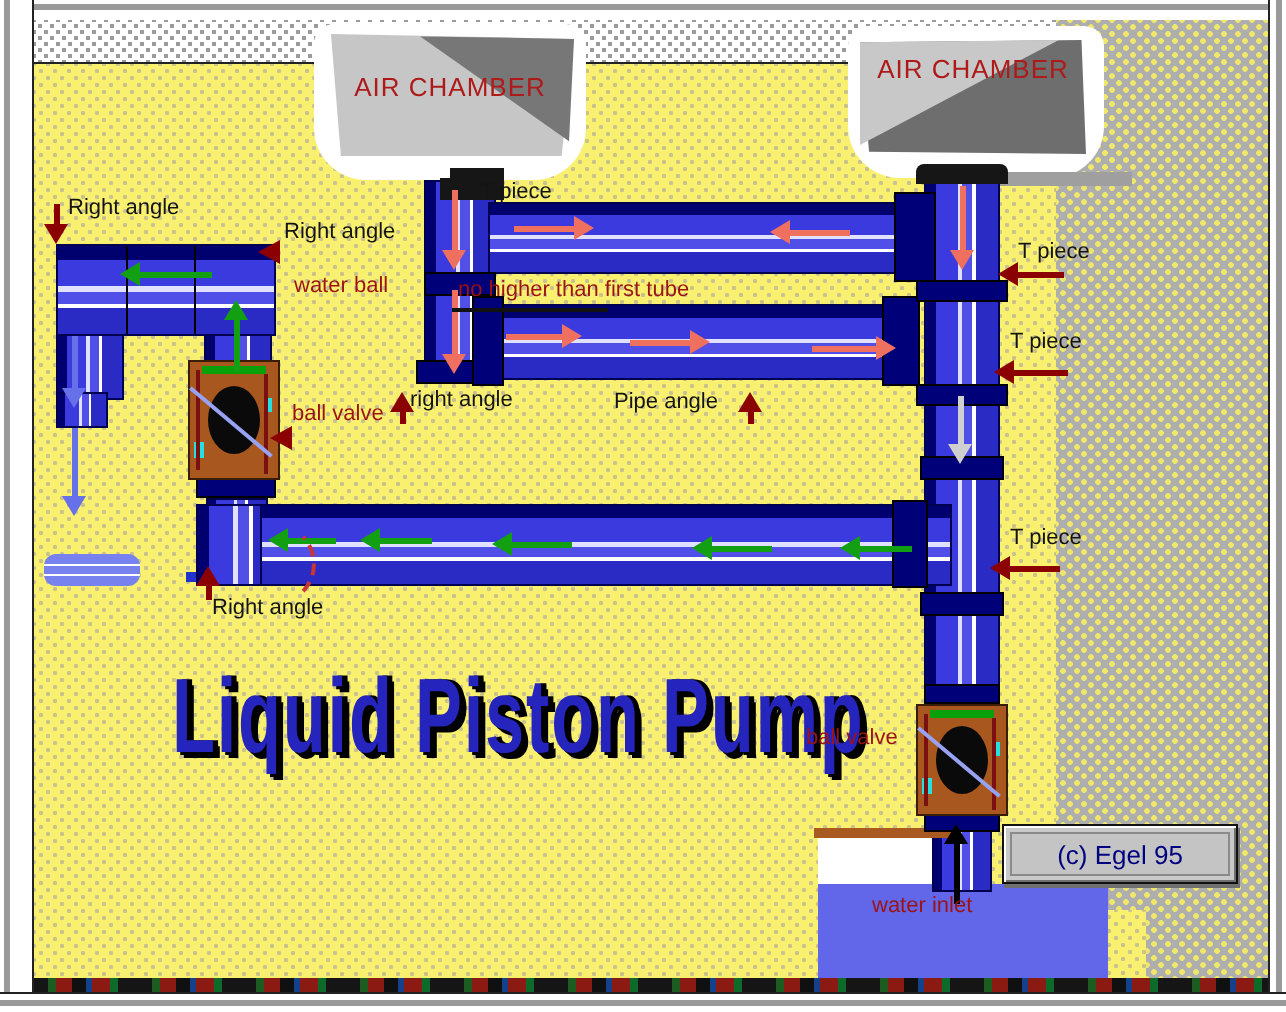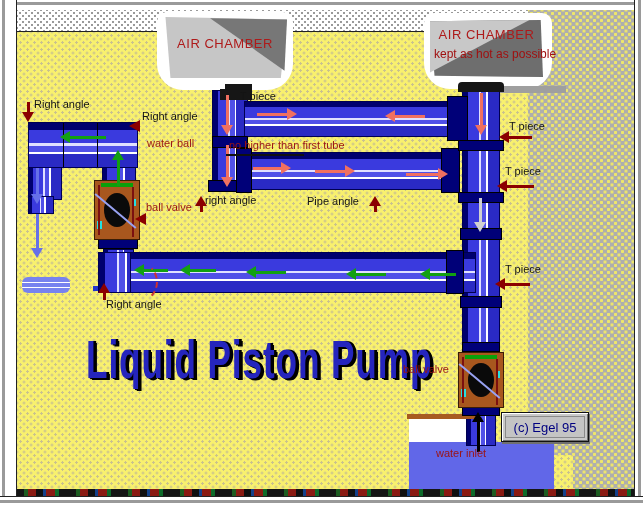--- a/index.html
+++ b/index.html
@@ -66,21 +66,21 @@
   .lbl{position:absolute;font-size:11px;white-space:nowrap;z-index:30;}
   .lbl.black{color:#141414;}
   .lbl.red{color:#9b1313;}
 
   .banner{left:214px;top:300px;width:197px;height:21px;background:#a01212;color:#fff;
           font-size:10.5px;text-align:center;line-height:21px;z-index:30;white-space:nowrap;}
   .big-title{left:86px;top:330px;font-size:40px;font-weight:bold;letter-spacing:1px;color:#2525bd;
              transform:scale(0.88,1.32);transform-origin:left top;white-space:nowrap;
              text-shadow:3px 0 0 #000,4px 2px 0 #000,2px 1px 0 #000;z-index:25;}
   .egel{left:501px;top:412px;width:86px;height:28px;background:#c9c9c9;border:1px solid #111;
-        box-shadow:inset 1px 1px 0 #fff,inset -1px -1px 0 #707070,1px 2px 0 #707070;z-index:35;}
+        box-shadow:inset 1px 1px 0 #fff,inset -1px -1px 0 #707070,1px 2px 0 #707070;z-index:35;padding-left:30px;}
   .egel-inner{position:absolute;inset:3px;border:1px solid #8a8a8a;background:#c4c4c4;color:#000080;
         font-size:13px;display:flex;align-items:center;justify-content:center;white-space:nowrap;}
 
   .splash{left:22px;top:277px;width:48px;height:16px;border-radius:6px;z-index:10;
         background:linear-gradient(180deg,#7782ef 0 5px,#fff 5px 6px,#7782ef 6px 10px,#fff 10px 11px,#7782ef 11px 16px);}
   .dashed-arc{left:120px;top:262px;width:34px;height:36px;border:2px dashed #cc3333;
         border-color:transparent #cc3333 transparent transparent;border-radius:50%;z-index:21;}
   .divider{background:#000;width:1px;z-index:7;}
 </style>
 </head>
@@ -99,21 +99,20 @@
     <div class="abs" style="inset:0;background:#777;clip-path:polygon(38% 2%,100% 4%,98% 88%);"></div>
     <div class="head" style="top:19px;">AIR CHAMBER</div>
   </div>
 
   <div class="abs halo" style="left:424px;top:13px;width:128px;height:76px;border-radius:10px 10px 26px 26px;"></div>
   <div class="abs" style="left:498px;top:86px;width:68px;height:7px;background:#9f9f9f;z-index:5;"></div>
   <div class="abs chamber" style="left:430px;top:20px;width:113px;height:57px;">
     <div class="abs" style="inset:0;background:#6e6e6e;clip-path:polygon(0 2%,98% 0,100% 100%,4% 98%);"></div>
     <div class="abs" style="inset:0;background:#c8c8c8;clip-path:polygon(0 2%,88% 0,0 92%);"></div>
     <div class="head" style="top:7px;">AIR CHAMBER</div>
-    <div class="note" style="left:4px;top:27px;">kept as hot as possible</div>
   </div>
 
   <div class="abs hp" style="left:28px;top:122px;width:110px;height:46px;"></div>
   <div class="abs divider" style="left:63px;top:123px;height:44px;"></div>
   <div class="abs divider" style="left:97px;top:123px;height:44px;"></div>
   <div class="abs vp" style="left:28px;top:122px;width:34px;height:78px;"></div>
   <div class="abs vp" style="left:28px;top:196px;width:26px;height:18px;"></div>
   <div class="abs vp" style="left:102px;top:164px;width:34px;height:20px;"></div>
 
   <div class="abs valve" style="left:94px;top:180px;width:46px;height:60px;">

